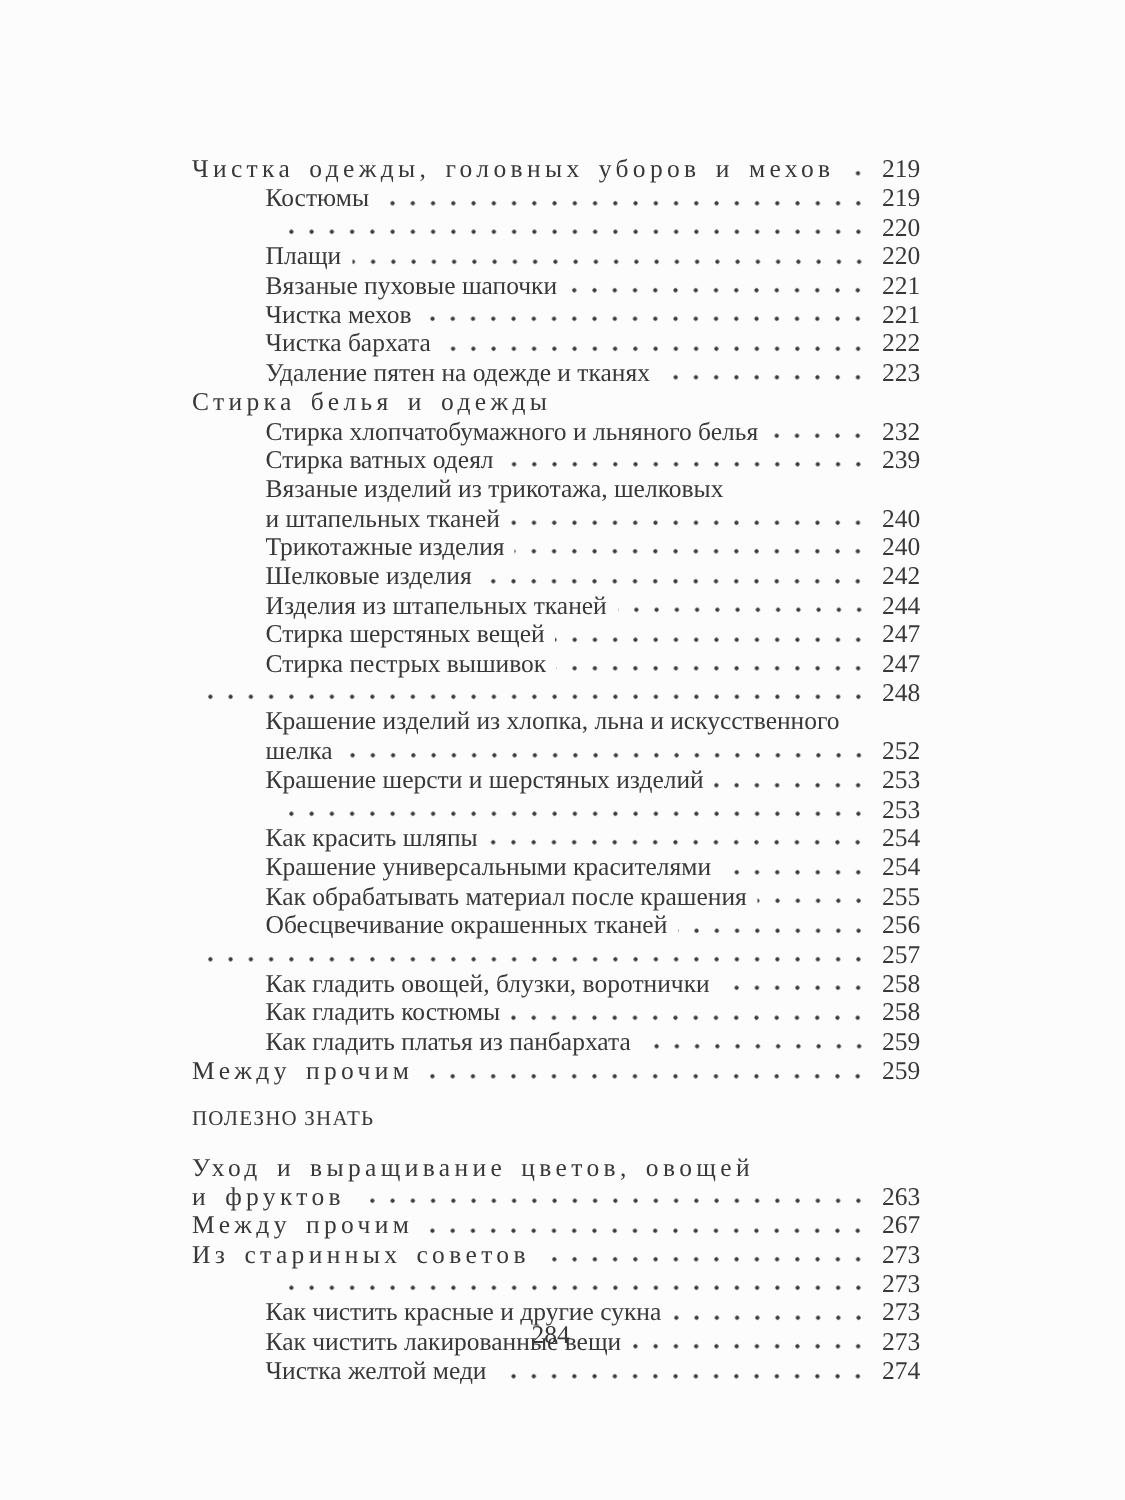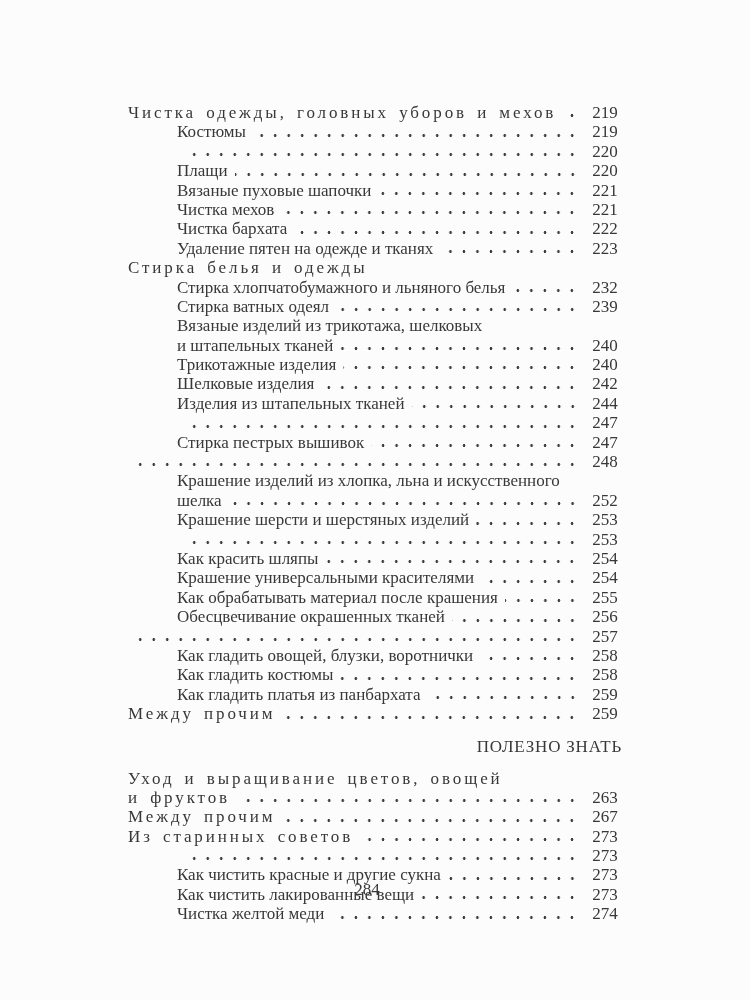--- a/index.html
+++ b/index.html
@@ -44,29 +44,29 @@
     align-self: stretch;
     margin-left: 7px;
     margin-right: 7px;
     background-image: radial-gradient(circle, #3c3c3c 1.15px, rgba(0,0,0,0) 1.6px);
     background-size: 13.5px 7px;
     background-repeat: repeat-x;
     background-position: right 2px bottom 3px;
   }
   .pnum {
     flex: 0 0 34px;
-    text-align: center;
+    text-align: left;
   }
   .part-heading {
     height: 22px;
     line-height: 22px;
     margin-top: 12px;
     margin-bottom: 11px;
-    text-align: right;
-    font-size: 17px;
+    text-align: left;
+    font-size: 14px;
     letter-spacing: 0.8px;
   }
   .footer {
     position: absolute;
     left: 0;
     right: 16px;
     top: 880px;
     text-align: center;
     font-size: 17px;
   }
@@ -145,20 +145,21 @@
         <span class="label">Шелковые изделия</span>
         <span class="leader"></span>
         <span class="pnum">242</span>
       </div>
       <div class="row lvl1">
         <span class="label">Изделия из штапельных тканей</span>
         <span class="leader"></span>
         <span class="pnum">244</span>
       </div>
       <div class="row lvl1">
+        <span class="label">Стирка шерстяных вещей</span>
         <span class="leader"></span>
         <span class="pnum">247</span>
       </div>
       <div class="row lvl1">
         <span class="label">Стирка пестрых вышивок</span>
         <span class="leader"></span>
         <span class="pnum">247</span>
       </div>
       <div class="row lvl0 spaced">
         <span class="leader"></span>

